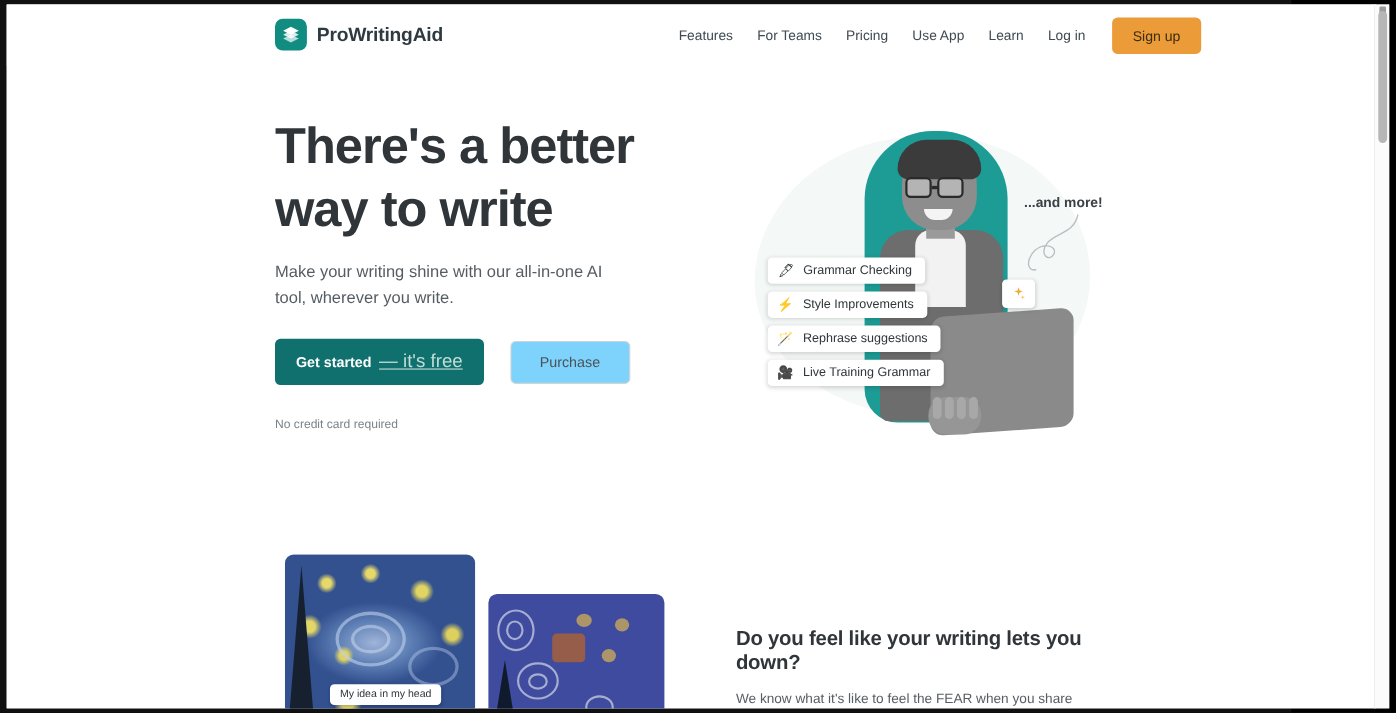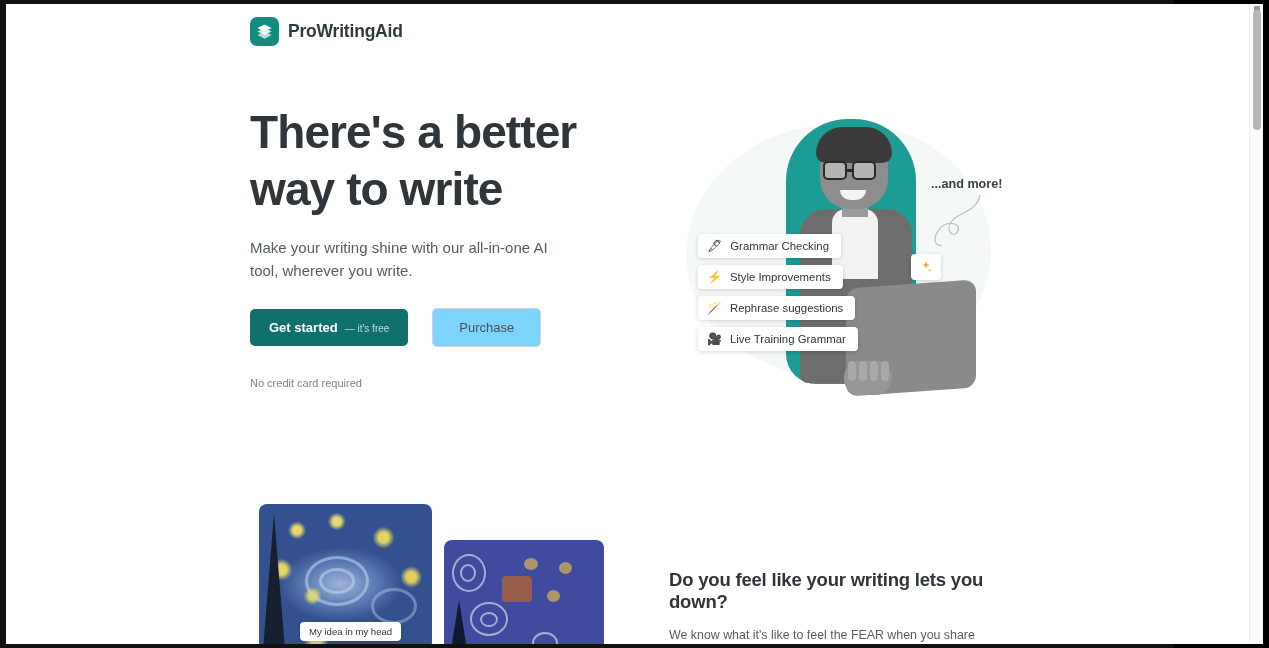--- a/index.html
+++ b/index.html
@@ -132,21 +132,21 @@
   #get-started-btn {
     background: #10706e;
     border: none;
     border-radius: 5px;
     padding: 11px 19px;
     cursor: pointer;
     display: flex; align-items: baseline; gap: 7px;
     font-family: "Liberation Sans", sans-serif;
   }
   #gs-main { color: #ffffff; font-size: 13px; font-weight: bold; }
-  #gs-sub  { color: #c3ded9; font-size: 10px; }
+  #gs-sub  { color: #c3ded9; font-size: 17px; text-decoration: underline; }
   #purchase-btn {
     background: #7dd3fc;
     border: 1px solid #cfd4d8;
     border-radius: 5px;
     padding: 11px 26px;
     color: #4b5258;
     font-size: 13px;
     cursor: pointer;
     font-family: "Liberation Sans", sans-serif;
   }
@@ -410,20 +410,29 @@
           <div id="logo-mark">
             <svg width="19" height="19" viewBox="0 0 24 24" aria-hidden="true">
               <path d="M3 7.5 12 3l9 4.5-9 4.5-9-4.5z" fill="#ffffff"></path>
               <path d="M3 12 12 7.5 21 12l-9 4.5L3 12z" fill="#ffffff" opacity="0.85"></path>
               <path d="M3 16.5 12 12l9 4.5-9 4.5-9-4.5z" fill="#ffffff" opacity="0.7"></path>
             </svg>
           </div>
           <span id="brand-name">ProWritingAid</span>
         </div>
 
+        <div id="nav">
+          <span class="nav-link">Features</span>
+          <span class="nav-link">For Teams</span>
+          <span class="nav-link">Pricing</span>
+          <span class="nav-link">Use App</span>
+          <span class="nav-link">Learn</span>
+          <span class="nav-link">Log in</span>
+          <button id="signup-btn">Sign up</button>
+        </div>
       </div>
 
       <div id="hero-text">
         <h1 id="hero-title">
           <span>There's a better</span><br>
           <span>way to write</span>
         </h1>
         <p id="hero-sub">Make your writing shine with our all-in-one AI tool, wherever you write.</p>
 
         <div id="hero-actions">

